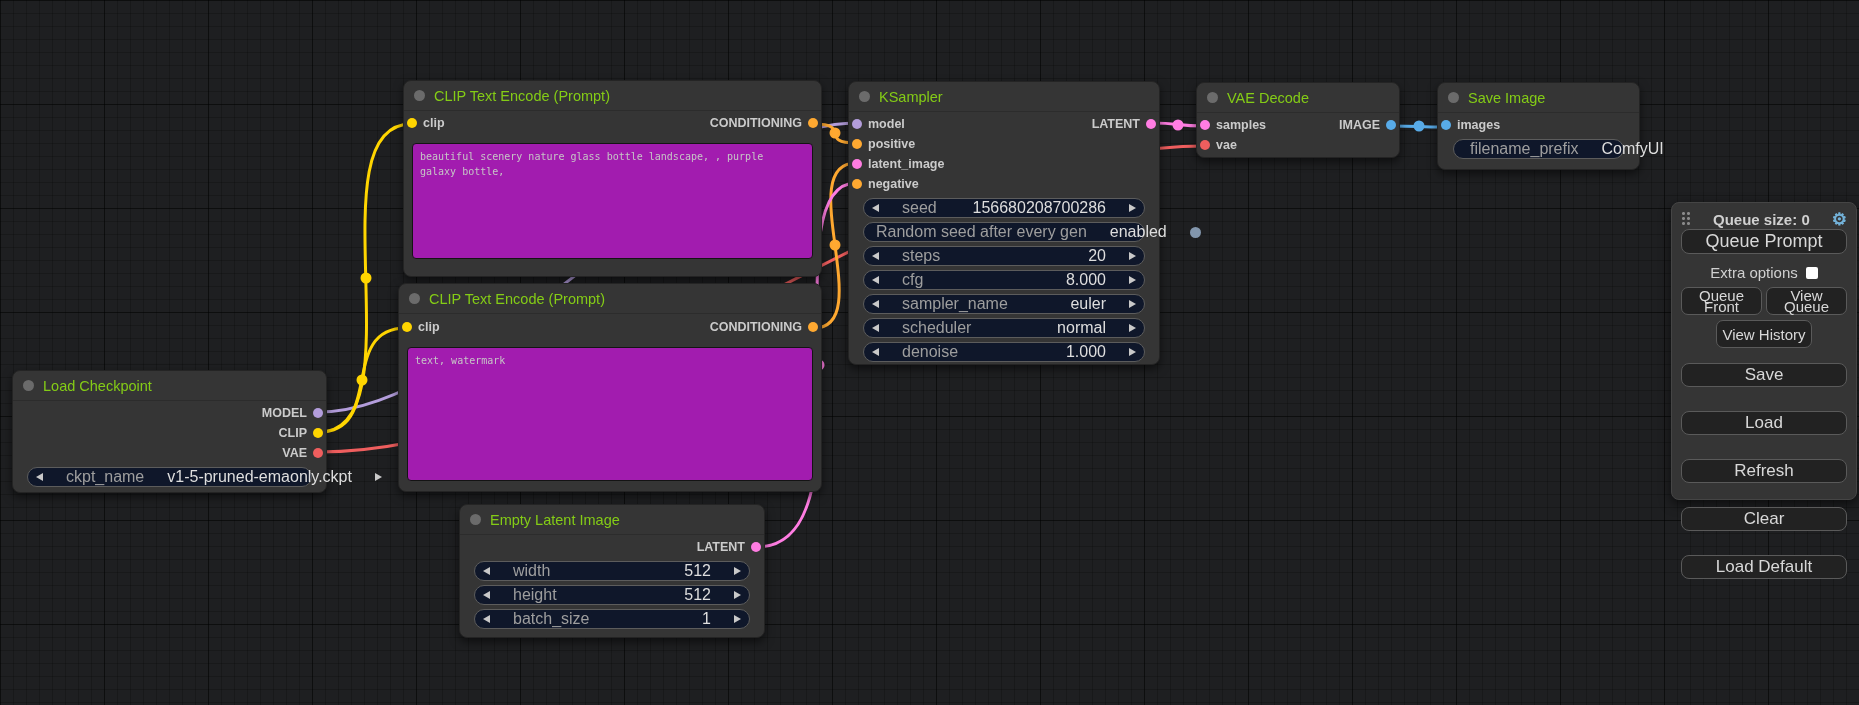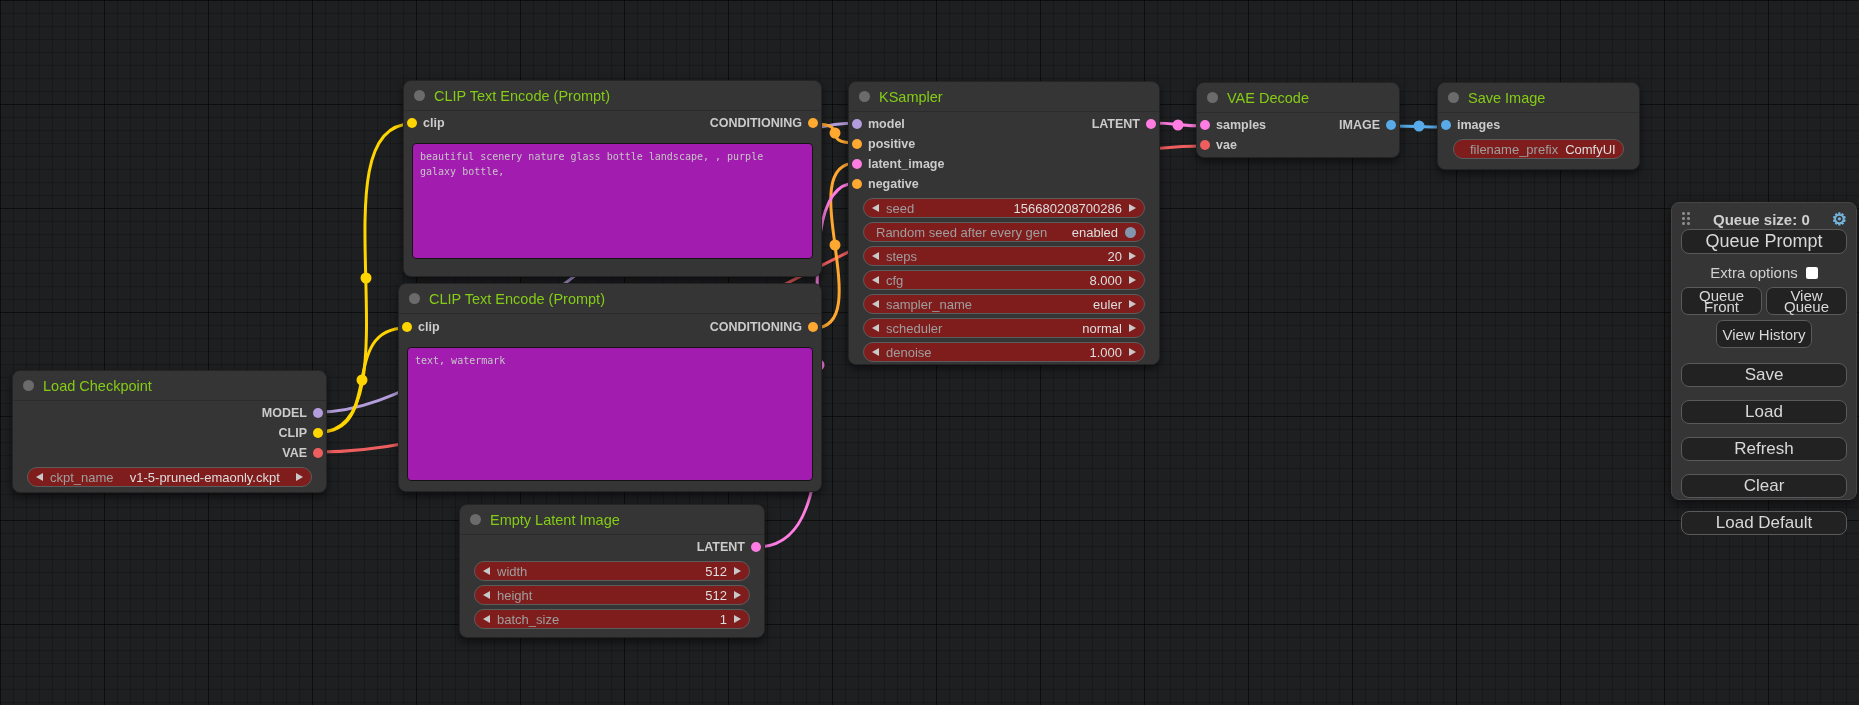--- a/index.html
+++ b/index.html
@@ -29,22 +29,22 @@
   .row{height:20px;display:flex;align-items:center;justify-content:space-between;padding:0 3px;font-weight:bold;}
   .row.out-only{justify-content:flex-end;}
   .port{display:flex;align-items:center;gap:6px;font-size:12.5px;color:#cbcbcb;white-space:nowrap;}
   .dot{width:10px;height:10px;border-radius:50%;flex:0 0 auto;background:#888;}
   .prompt-box{
     margin:10px 8px 0;background:#a21caf;border:1px solid #141414;border-radius:4px;
     padding:5px 7px;font-family:"DejaVu Sans Mono",monospace;font-size:10px;line-height:15px;
     color:#c6c6c6;white-space:pre-wrap;word-break:break-word;overflow:hidden;
   }
   .widget{
-    height:20px;margin:4px 14px 0;background:#7f1d1d;border:1px solid #5c5c5c;border-radius:10px;
-    display:flex;align-items:center;padding:0 8px;gap:7px;font-size:13px;white-space:nowrap;
+    height:20px;margin:4px 14px 0;background:#0f172a;border:1px solid #5c5c5c;border-radius:10px;
+    display:flex;align-items:center;padding:0 8px;gap:23px;font-size:16px;white-space:nowrap;
   }
   .w-label{color:#9e9e9e;}
   .w-value{color:#dedede;margin-left:auto;}
   .w-value.center{margin:0 auto;}
   .arr-l{width:0;height:0;border-top:4px solid transparent;border-bottom:4px solid transparent;border-right:7px solid #c9c9c9;flex:0 0 auto;}
   .arr-r{width:0;height:0;border-top:4px solid transparent;border-bottom:4px solid transparent;border-left:7px solid #c9c9c9;flex:0 0 auto;}
   .toggle-dot{width:11px;height:11px;border-radius:50%;flex:0 0 auto;}
   
   .queue-panel{
     position:absolute;z-index:3;left:1671px;top:202px;width:186px;height:298px;
@@ -64,21 +64,21 @@
     color:#d8d8d8;text-align:center;font-family:"Liberation Sans",sans-serif;padding:0;
   }
   .qp-primary{height:25px;font-size:18px;margin-bottom:0;}
   .qp-extra{display:flex;align-items:center;justify-content:center;gap:8px;margin-top:11px;height:15px;font-size:15px;}
   .qp-check{width:12px;height:12px;background:#fff;border-radius:2px;flex:0 0 auto;}
   .qp-row{display:flex;gap:4px;margin-top:7px;}
   .qp-row.center{justify-content:center;margin-top:5px;}
   .qp-small{height:28px;font-size:15px;line-height:11px;border-radius:7px;}
   .qp-small.half{width:50%;}
   .qp-small.mid{width:58%;}
-  .qp-big{height:24px;font-size:17px;margin-top:13px;}
+  .qp-big{height:24px;font-size:17px;margin-top:24px;}
   .qp-big.first{margin-top:15px;}
 </style>
 </head>
 <body>
 
 <div class="canvas">
 
   <svg class="wires" width="1859" height="705" viewBox="0 0 1859 705">
     <g fill="none" stroke-width="3" stroke-linecap="round">
       <path d="M319 412 C480 412, 690 123, 856 123" stroke="#B39DDB"></path>

